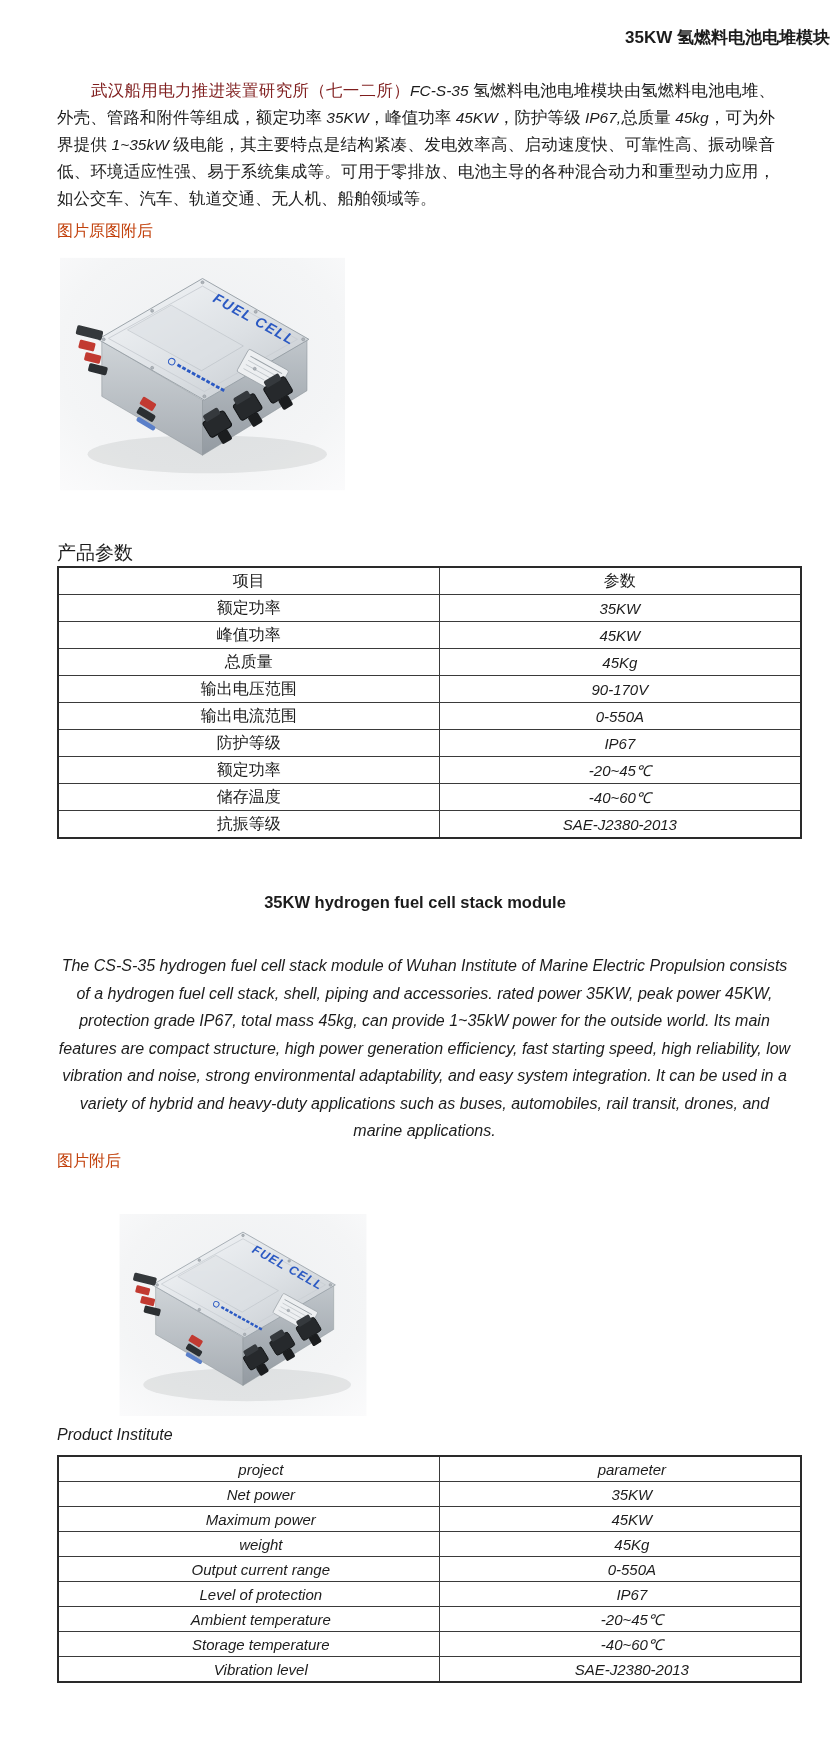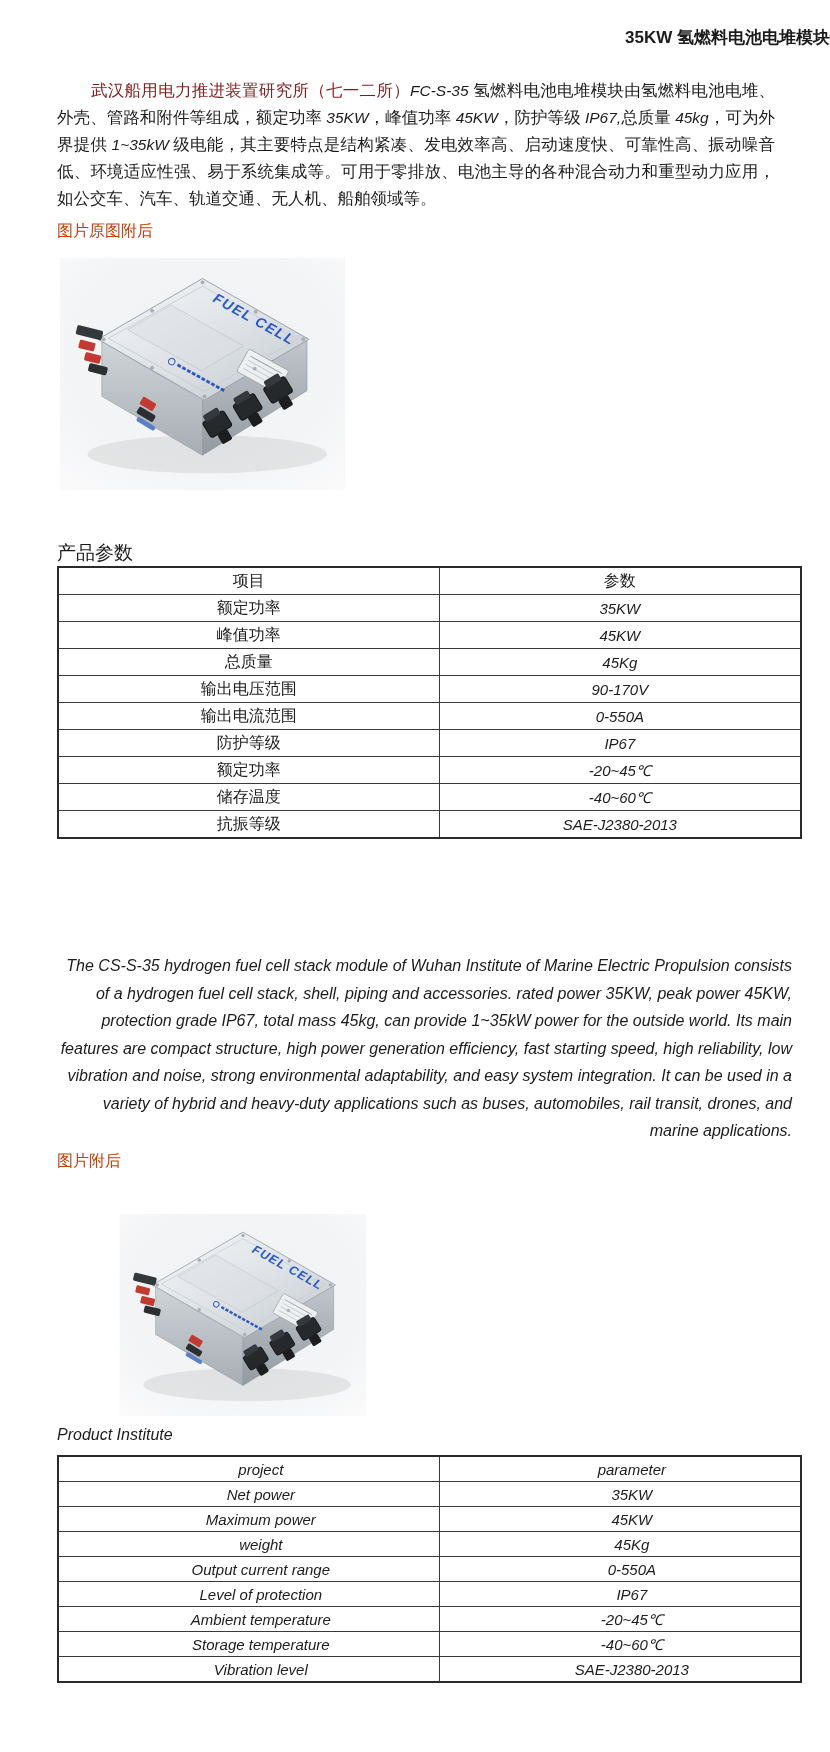--- a/index.html
+++ b/index.html
@@ -52,21 +52,21 @@
   #table-en th, #table-en td{
     font-style:italic;font-family:"Liberation Sans",sans-serif;font-weight:700;font-size:15px;padding-left:24px;
   }
   .en-title{
     position:absolute;left:0;right:0;top:893px;text-align:center;
     font-weight:700;font-size:16.5px;font-family:"Liberation Sans",sans-serif;
   }
   .para-en{
     position:absolute;left:57px;width:735px;top:936px;
     font-style:italic;font-family:"Liberation Sans",sans-serif;
-    font-size:16px;line-height:27.5px;text-align:right;font-weight:700;
+    font-size:16px;line-height:27.5px;text-align:center;font-weight:700;
   }
   
   .para-en, #table-en th, #table-en td, .caption-en{font-weight:500;}
 </style>
 </head>
 <body>
 
 <svg width="0" height="0" style="position:absolute" aria-hidden="true">
   <defs>
     <radialGradient id="pbg" cx="50%" cy="42%" r="78%">
@@ -209,20 +209,21 @@
           <td class="c-name">储存温度</td>
           <td class="c-val">-40~60℃</td>
         </tr>
         <tr>
           <td class="c-name">抗振等级</td>
           <td class="c-val">SAE-J2380-2013</td>
         </tr>
       </tbody>
   </table>
 
+  <div class="en-title">35KW hydrogen fuel cell stack module</div>
 
   <p class="para-en">The CS-S-35 hydrogen fuel cell stack module of Wuhan Institute of Marine Electric Propulsion consists of a hydrogen fuel cell stack, shell, piping and accessories. rated power 35KW, peak power 45KW, protection grade IP67, total mass 45kg, can provide 1~35kW power for the outside world. Its main features are compact structure, high power generation efficiency, fast starting speed, high reliability, low vibration and noise, strong environmental adaptability, and easy system integration. It can be used in a variety of hybrid and heavy-duty applications such as buses, automobiles, rail transit, drones, and marine applications.</p>
 
   <div class="note-red" id="note2">图片附后</div>
 
   <div class="photo" id="photo2">
     <svg viewBox="0 0 300 245">
       <use href="#fc-box"></use>
     </svg>
   </div>

